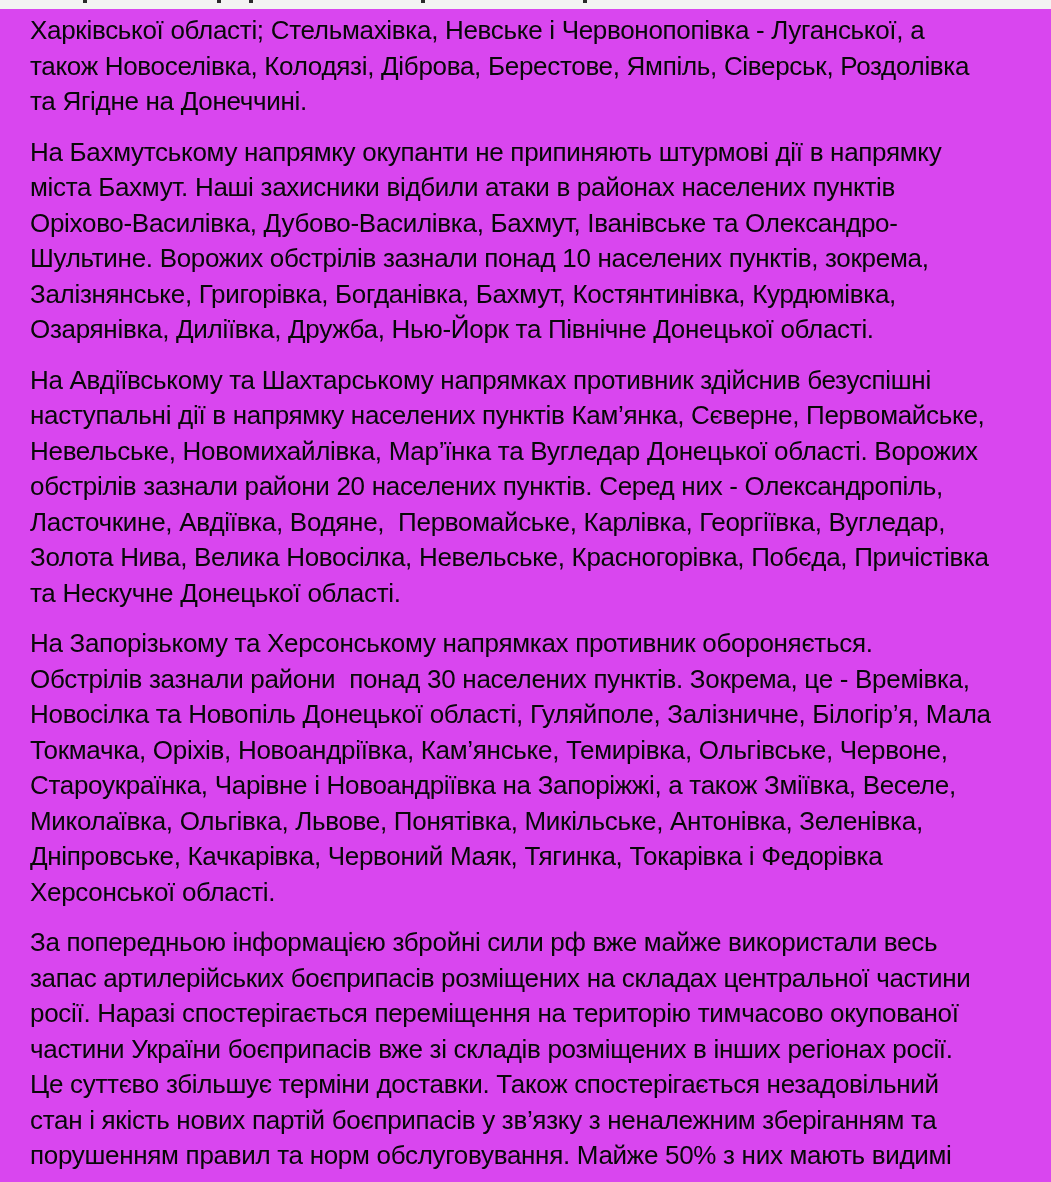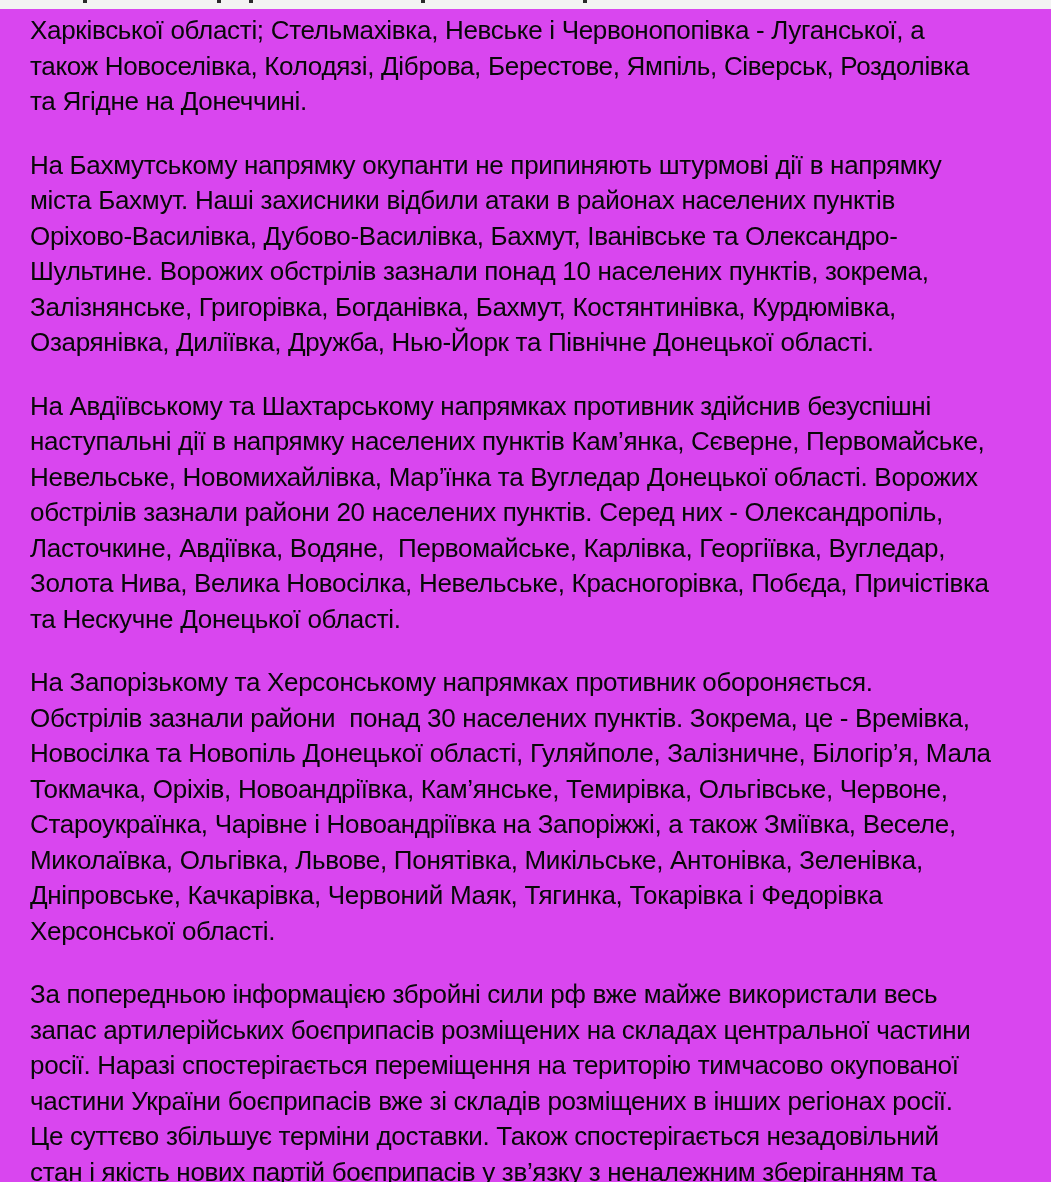--- a/index.html
+++ b/index.html
@@ -46,21 +46,21 @@
     font-size: 26px;
     letter-spacing: -0.3px;
     line-height: 35.5px;
   }
   .content p {
     margin: 0;
     white-space: pre;      
     overflow: hidden;      
   }
   .content p + p {
-    margin-top: 28px;
+    margin-top: 15px;
   }
 </style>
 </head>
 <body style="background: rgb(255, 255, 255);">
 
 <div class="page">
 
   <div class="clip-strip" style="background: rgb(243, 243, 243);">
       <span class="dot" style="left: 83px; background: rgb(42, 42, 42);"></span>
       <span class="dot" style="left: 217px; background: rgb(42, 42, 42);"></span>

